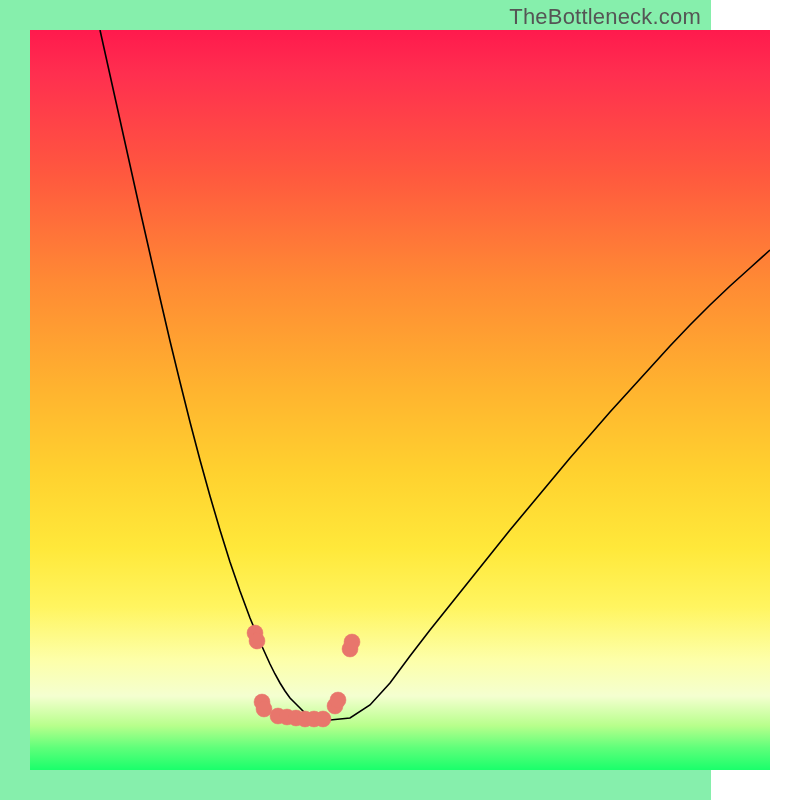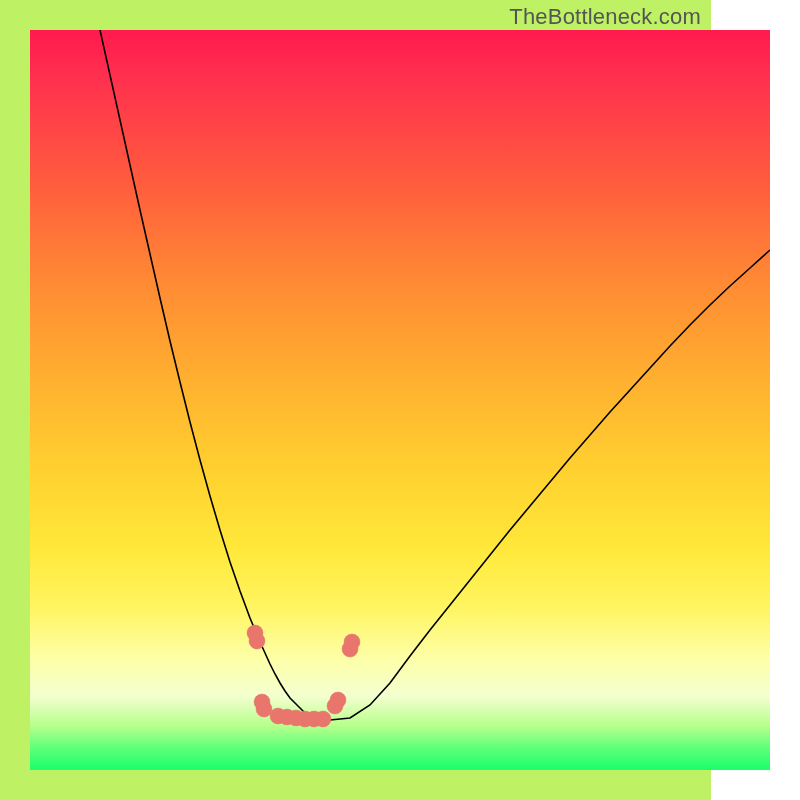--- a/index.html
+++ b/index.html
@@ -6,21 +6,21 @@
     margin: 0;
     padding: 0;
     width: 800px;
     height: 800px;
     overflow: hidden;
     font-family: Arial, Helvetica, sans-serif;
   }
   .frame {
     width: 711px;
     height: 800px;
-    background: #bef264;
+    background: #86efac;
     position: relative;
   }
   .plot-area {
     position: absolute;
     left: 30px;
     top: 30px;
     width: 740px;
     height: 740px;
     overflow: hidden;
   }

